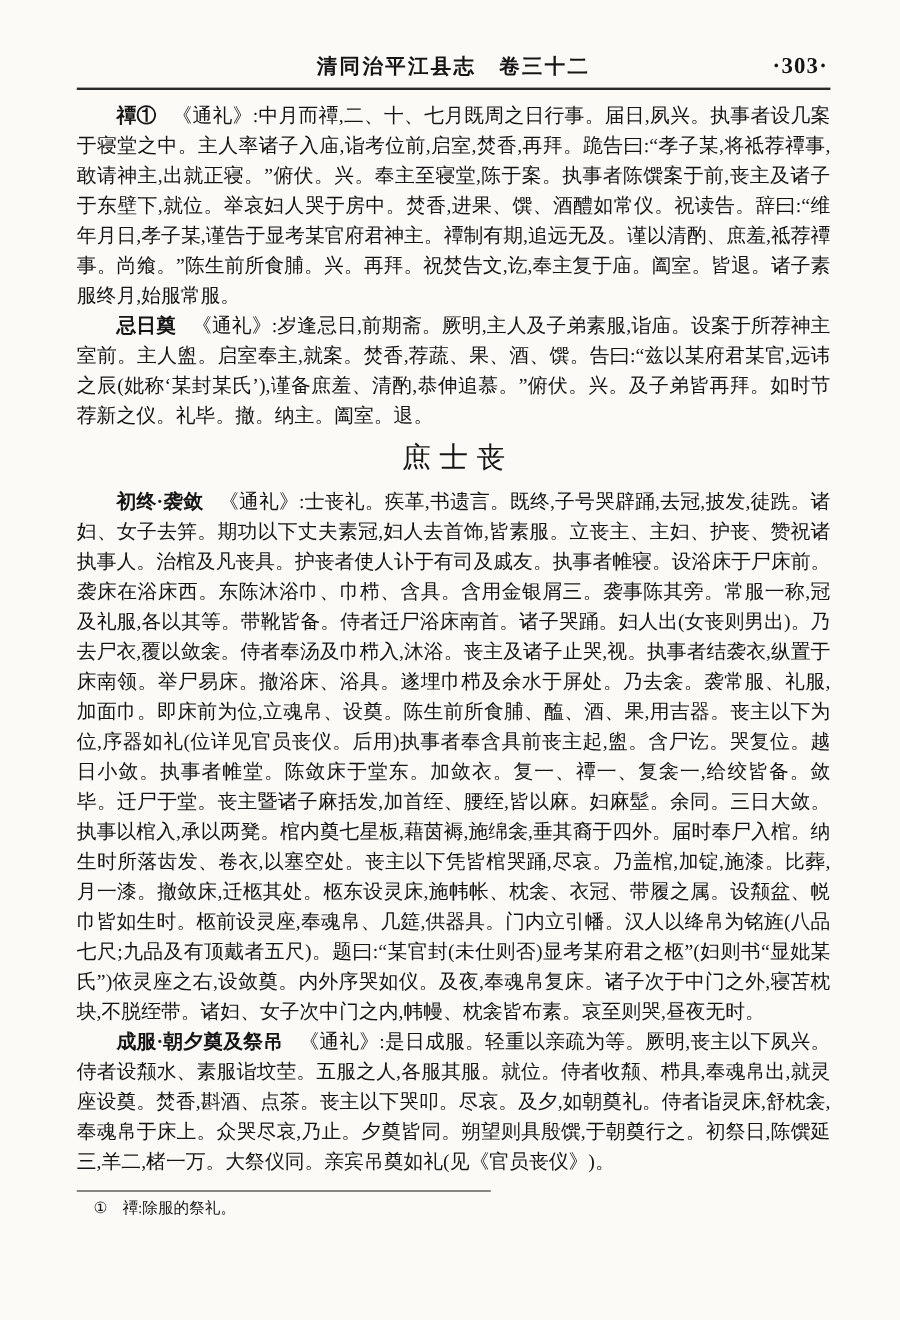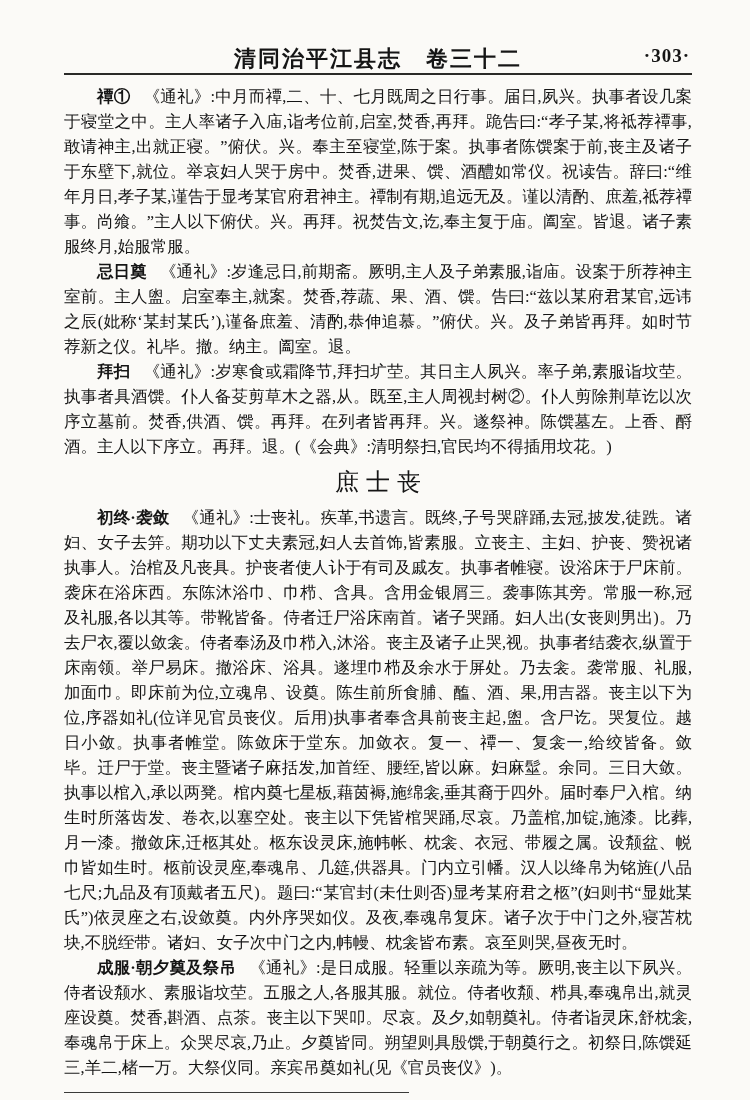--- a/index.html
+++ b/index.html
@@ -17,21 +17,21 @@
     padding: 44px 58px 0 64px;
     overflow: hidden;
   }
   .page-header {
     position: relative;
     height: 26px;
   }
   .running-title {
     position: absolute; left: 0; right: 0;
     text-align: center;
-    font-size: 22px;
+    font-size: 17px;
     font-weight: bold;
     letter-spacing: 2px;
     white-space: pre;
   }
   .page-number {
     position: absolute; right: 2px; top: 1px;
     font-size: 19px;
     font-weight: bold;
     letter-spacing: 1px;
   }
@@ -90,25 +90,24 @@
 <div class="page">
 
   <div class="page-header">
     <div class="running-title">清同治平江县志　卷三十二</div>
     <div class="page-number">·303·</div>
   </div>
   <hr class="header-rule">
 
   <div class="text-block">
 
-    <p class="para"><span class="lead">禫①</span><span>《通礼》:中月而禫,二、十、七月既周之日行事。届日,夙兴。执事者设几案于寝堂之中。主人率诸子入庙,诣考位前,启室,焚香,再拜。跪告曰:“孝子某,将祗荐禫事,敢请神主,出就正寝。”俯伏。兴。奉主至寝堂,陈于案。执事者陈馔案于前,丧主及诸子于东壁下,就位。举哀妇人哭于房中。焚香,进果、馔、酒醴如常仪。祝读告。辞曰:“维年月日,孝子某,谨告于显考某官府君神主。禫制有期,追远无及。谨以清酌、庶羞,祗荐禫事。尚飨。”主人以下俯伏。兴。再拜。祝焚告文,讫,奉主复于庙。阖室。皆退。诸子素服终月,始服常服。</span></p>
+    <p class="para"><span class="lead">禫①</span><span>《通礼》:中月而禫,二、十、七月既周之日行事。届日,夙兴。执事者设几案于寝堂之中。主人率诸子入庙,诣考位前,启室,焚香,再拜。跪告曰:“孝子某,将祗荐禫事,敢请神主,出就正寝。”俯伏。兴。奉主至寝堂,陈于案。执事者陈馔案于前,丧主及诸子于东壁下,就位。举哀妇人哭于房中。焚香,进果、馔、酒醴如常仪。祝读告。辞曰:“维年月日,孝子某,谨告于显考某官府君神主。禫制有期,追远无及。谨以清酌、庶羞,祗荐禫事。尚飨。”陈生前所食脯。兴。再拜。祝焚告文,讫,奉主复于庙。阖室。皆退。诸子素服终月,始服常服。</span></p>
 
     <p class="para"><span class="lead">忌日奠</span><span>《通礼》:岁逢忌日,前期斋。厥明,主人及子弟素服,诣庙。设案于所荐神主室前。主人盥。启室奉主,就案。焚香,荐蔬、果、酒、馔。告曰:“兹以某府君某官,远讳之辰(妣称‘某封某氏’),谨备庶羞、清酌,恭伸追慕。”俯伏。兴。及子弟皆再拜。如时节荐新之仪。礼毕。撤。纳主。阖室。退。</span></p>
 
-    <p class="para"><span class="lead">拜扫</span><span>《通礼》:岁寒食或霜降节,拜扫圹茔。其日主人夙兴。率子弟,素服诣坟茔。执事者具酒馔。仆人备芟剪草木之器,从。既至,主人周视封树②。仆人剪除荆草讫以次序立墓前。焚香,供酒、馔。再拜。在列者皆再拜。兴。遂祭神。陈馔墓左。上香、酹酒。主人以下序立。再拜。退。(《会典》:清明祭扫,官民均不得插用坟花。)</span></p>
 
     <h2 class="section-heading">庶士丧</h2>
 
     <p class="para"><span class="lead">初终·袭敛</span><span>《通礼》:士丧礼。疾革,书遗言。既终,子号哭辟踊,去冠,披发,徒跣。诸妇、女子去笄。期功以下丈夫素冠,妇人去首饰,皆素服。立丧主、主妇、护丧、赞祝诸执事人。治棺及凡丧具。护丧者使人讣于有司及戚友。执事者帷寝。设浴床于尸床前。袭床在浴床西。东陈沐浴巾、巾栉、含具。含用金银屑三。袭事陈其旁。常服一称,冠及礼服,各以其等。带靴皆备。侍者迁尸浴床南首。诸子哭踊。妇人出(女丧则男出)。乃去尸衣,覆以敛衾。侍者奉汤及巾栉入,沐浴。丧主及诸子止哭,视。执事者结袭衣,纵置于床南领。举尸易床。撤浴床、浴具。遂埋巾栉及余水于屏处。乃去衾。袭常服、礼服,加面巾。即床前为位,立魂帛、设奠。陈生前所食脯、醢、酒、果,用吉器。丧主以下为位,序器如礼(位详见官员丧仪。后用)执事者奉含具前丧主起,盥。含尸讫。哭复位。越日小敛。执事者帷堂。陈敛床于堂东。加敛衣。复一、禫一、复衾一,给绞皆备。敛毕。迁尸于堂。丧主暨诸子麻括发,加首绖、腰绖,皆以麻。妇麻髽。余同。三日大敛。执事以棺入,承以两凳。棺内奠七星板,藉茵褥,施绵衾,垂其裔于四外。届时奉尸入棺。纳生时所落齿发、卷衣,以塞空处。丧主以下凭皆棺哭踊,尽哀。乃盖棺,加锭,施漆。比葬,月一漆。撤敛床,迁柩其处。柩东设灵床,施帏帐、枕衾、衣冠、带履之属。设颒盆、帨巾皆如生时。柩前设灵座,奉魂帛、几筵,供器具。门内立引幡。汉人以绛帛为铭旌(八品七尺;九品及有顶戴者五尺)。题曰:“某官封(未仕则否)显考某府君之柩”(妇则书“显妣某氏”)依灵座之右,设敛奠。内外序哭如仪。及夜,奉魂帛复床。诸子次于中门之外,寝苫枕块,不脱绖带。诸妇、女子次中门之内,帏幔、枕衾皆布素。哀至则哭,昼夜无时。</span></p>
 
     <p class="para"><span class="lead">成服·朝夕奠及祭吊</span><span>《通礼》:是日成服。轻重以亲疏为等。厥明,丧主以下夙兴。侍者设颒水、素服诣坟茔。五服之人,各服其服。就位。侍者收颒、栉具,奉魂帛出,就灵座设奠。焚香,斟酒、点茶。丧主以下哭叩。尽哀。及夕,如朝奠礼。侍者诣灵床,舒枕衾,奉魂帛于床上。众哭尽哀,乃止。夕奠皆同。朔望则具殷馔,于朝奠行之。初祭日,陈馔延三,羊二,楮一万。大祭仪同。亲宾吊奠如礼(见《官员丧仪》)。</span></p>
 
   </div>
 
   <div class="footnotes">

